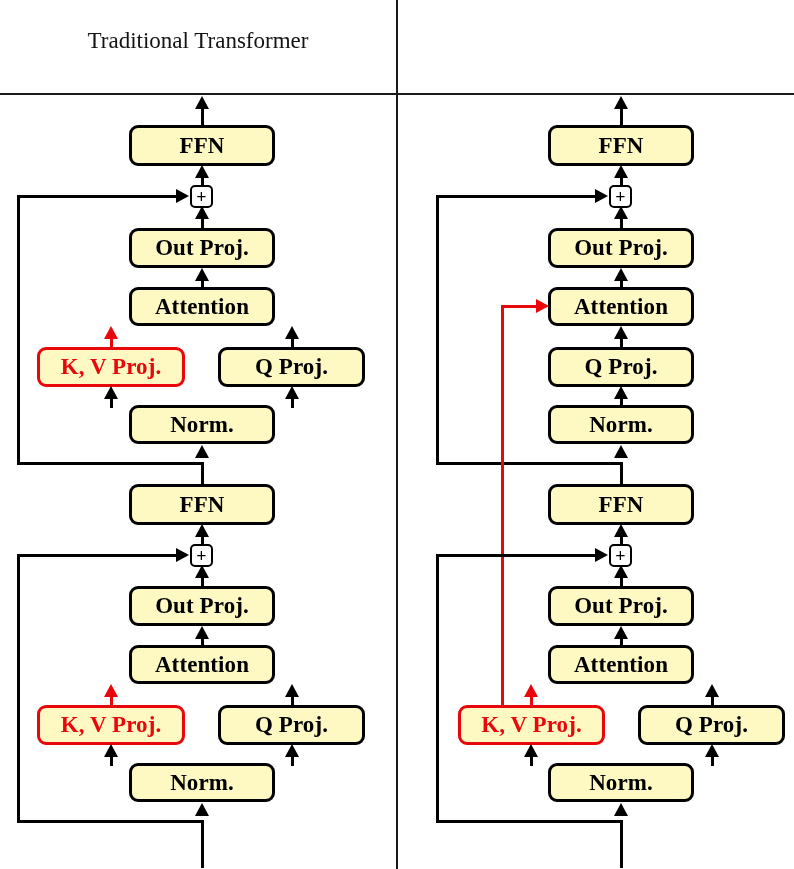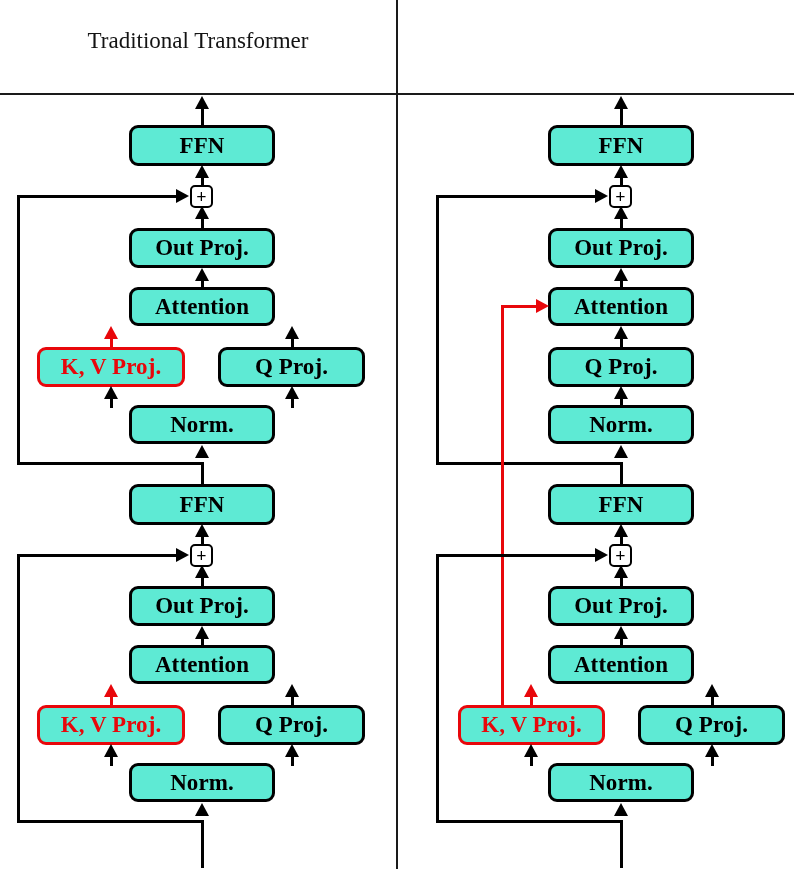--- a/index.html
+++ b/index.html
@@ -8,21 +8,21 @@
 
   .divider-v{position:absolute;left:396px;top:0;width:1.6px;height:869px;background:#1a1a1a;}
   .divider-h{position:absolute;left:0;top:93px;width:794px;height:1.6px;background:#1a1a1a;}
 
   .panel-title{position:absolute;text-align:center;font-family:"Liberation Serif",serif;
     font-size:23px;color:#131313;line-height:30px;font-weight:400;}
   #title-left{left:0;top:26px;width:396px;}
   #title-right{left:398px;top:11px;width:396px;}
 
   .node{position:absolute;box-sizing:border-box;border:3px solid #000;border-radius:9px;
-    background:#5eead4;display:flex;align-items:center;justify-content:center;
+    background:#fef9c3;display:flex;align-items:center;justify-content:center;
     font-family:"Liberation Serif",serif;font-weight:bold;font-size:23px;color:#000;
     letter-spacing:.1px;}
   .node.red{border-color:#e8070b;color:#e8070b;}
 
   .plus{position:absolute;box-sizing:border-box;width:23px;height:23px;border:2.6px solid #000;
     border-radius:5px;background:#fff;display:flex;align-items:center;justify-content:center;
     font-family:"Liberation Serif",serif;font-size:18px;font-weight:bold;color:#000;line-height:1;}
 
   .seg{position:absolute;background:#000;}
   .seg.v{width:3px;}

